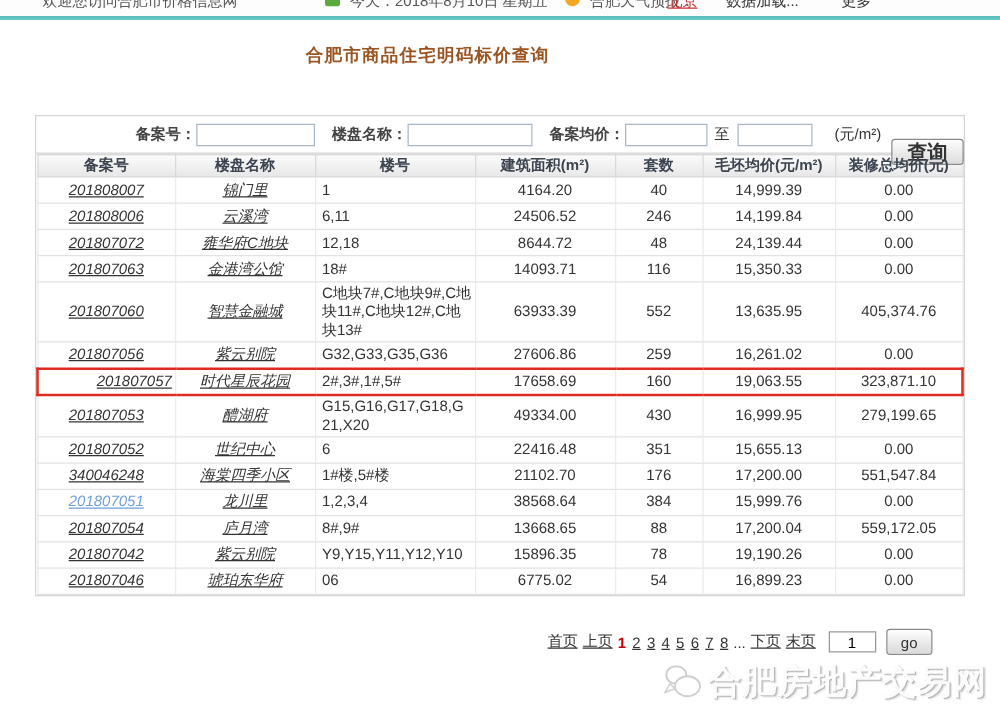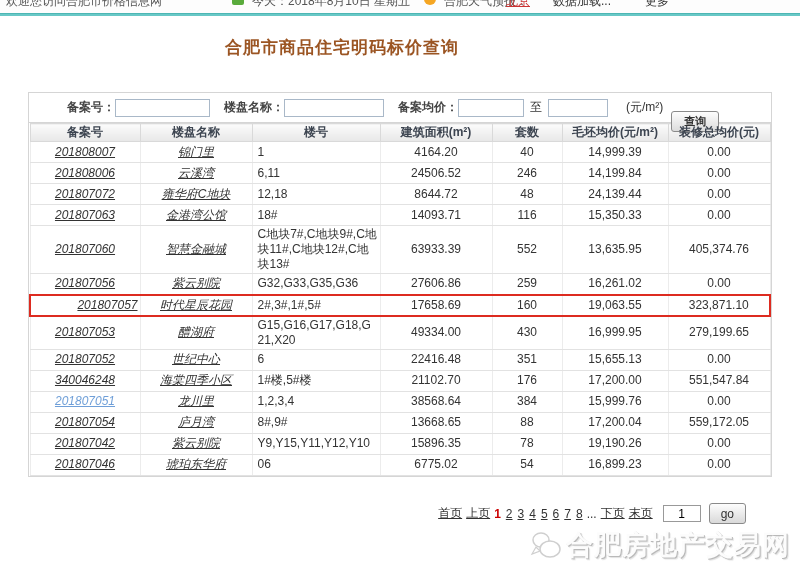--- a/index.html
+++ b/index.html
@@ -1,52 +1,52 @@
 <!DOCTYPE html>
 <html><head>
 <meta charset="utf-8">
 <style>
   * { margin:0; padding:0; box-sizing:border-box; }
   html,body { width:800px; height:575px; background:#fff; overflow:hidden;
               font-family:"Liberation Sans","DejaVu Sans",sans-serif; }
   body { position:relative; }
 
   
-  .topbar { position:absolute; top:0; left:0; width:800px; height:13px; overflow:hidden; background:#fdfdfd; }
+  .topbar { position:absolute; top:0; left:0; width:800px; height:13px; overflow:hidden; background:#fdfdfd;padding-left:28px; }
   .topbar-inner { position:relative; top:-7px; height:22px; font-size:12px; color:#555; white-space:nowrap; }
   .topbar-inner span, .topbar-inner a { position:absolute; top:0; }
   .tb-welcome { left:6px; }
   .tb-ico-green { left:232px; width:12px; height:12px; background:#5aab3c; border-radius:2px; top:2px; }
   .tb-date { left:252px; }
   .tb-ico-sun { left:424px; width:12px; height:12px; background:#f5a623; border-radius:50%; top:2px; }
   .tb-weather { left:444px; }
   .tb-city { left:506px; color:#cc3333; text-decoration:underline; }
   .tb-loading { left:553px; color:#333; }
   .tb-more { left:645px; color:#333; }
 
   .teal-line { position:absolute; top:13px; left:0; width:800px; height:3px;
                background:#68c8c6; border-top:1px solid #4db6b4; }
 
   
   .page-title { position:absolute; top:36px; left:0; width:684px; text-align:center;
-                font-size:17px; font-weight:bold; color:#9b5523; letter-spacing:1px; }
+                font-size:14px; font-weight:bold; color:#9b5523; letter-spacing:1px; }
 
   
   .main-box { position:absolute; top:92px; left:28px; width:744px;
               border:1px solid #d5d5d5; background:#fff; }
 
   .filter-row { height:30px; display:flex; align-items:center; padding-left:38px;
-                font-size:12px; color:#333; border-bottom:1px solid #d5d5d5; }
+                font-size:12px; color:#333; border-bottom:1px solid #d5d5d5;justify-content:flex-end; }
   .filter-row label { font-weight:bold; color:#444; }
   .filter-row input { height:18px; border:1px solid #a9b8c8; margin-right:14px; padding:0 3px; font-size:12px; }
   .f-record { width:95px; } .f-name { width:100px; }
   .f-price-lo { width:66px; margin-right:6px !important; }
   .f-price-hi { width:60px; margin-left:6px; }
   .f-unit { margin:0 8px 0 4px; }
-  .query-btn { height:21px; padding:0 12px; font-size:11px; font-weight:bold; color:#333;
+  .query-btn { height:21px; padding:0 12px; font-size:16px; font-weight:bold; color:#333;
                background:linear-gradient(#fdfdfd,#dcdcdc); border:1px solid #8a8a8a;
                border-radius:3px; cursor:pointer;margin-top:27px; }
 
   
   table { width:100%; border-collapse:collapse; table-layout:fixed; font-size:12px; color:#333; }
   th { height:18px; font-weight:bold; color:#3c4450; text-align:center;
        background:linear-gradient(#fbfbfb,#e7e7e7); border:1px solid #d9d9d9; }
   td { height:21px; text-align:center; border:1px solid #ececec; border-bottom:1px solid #e2e2e2;
        padding:1px 2px; line-height:15px; word-break:break-all; }
   td.bl { text-align:left; padding-left:5px; }

